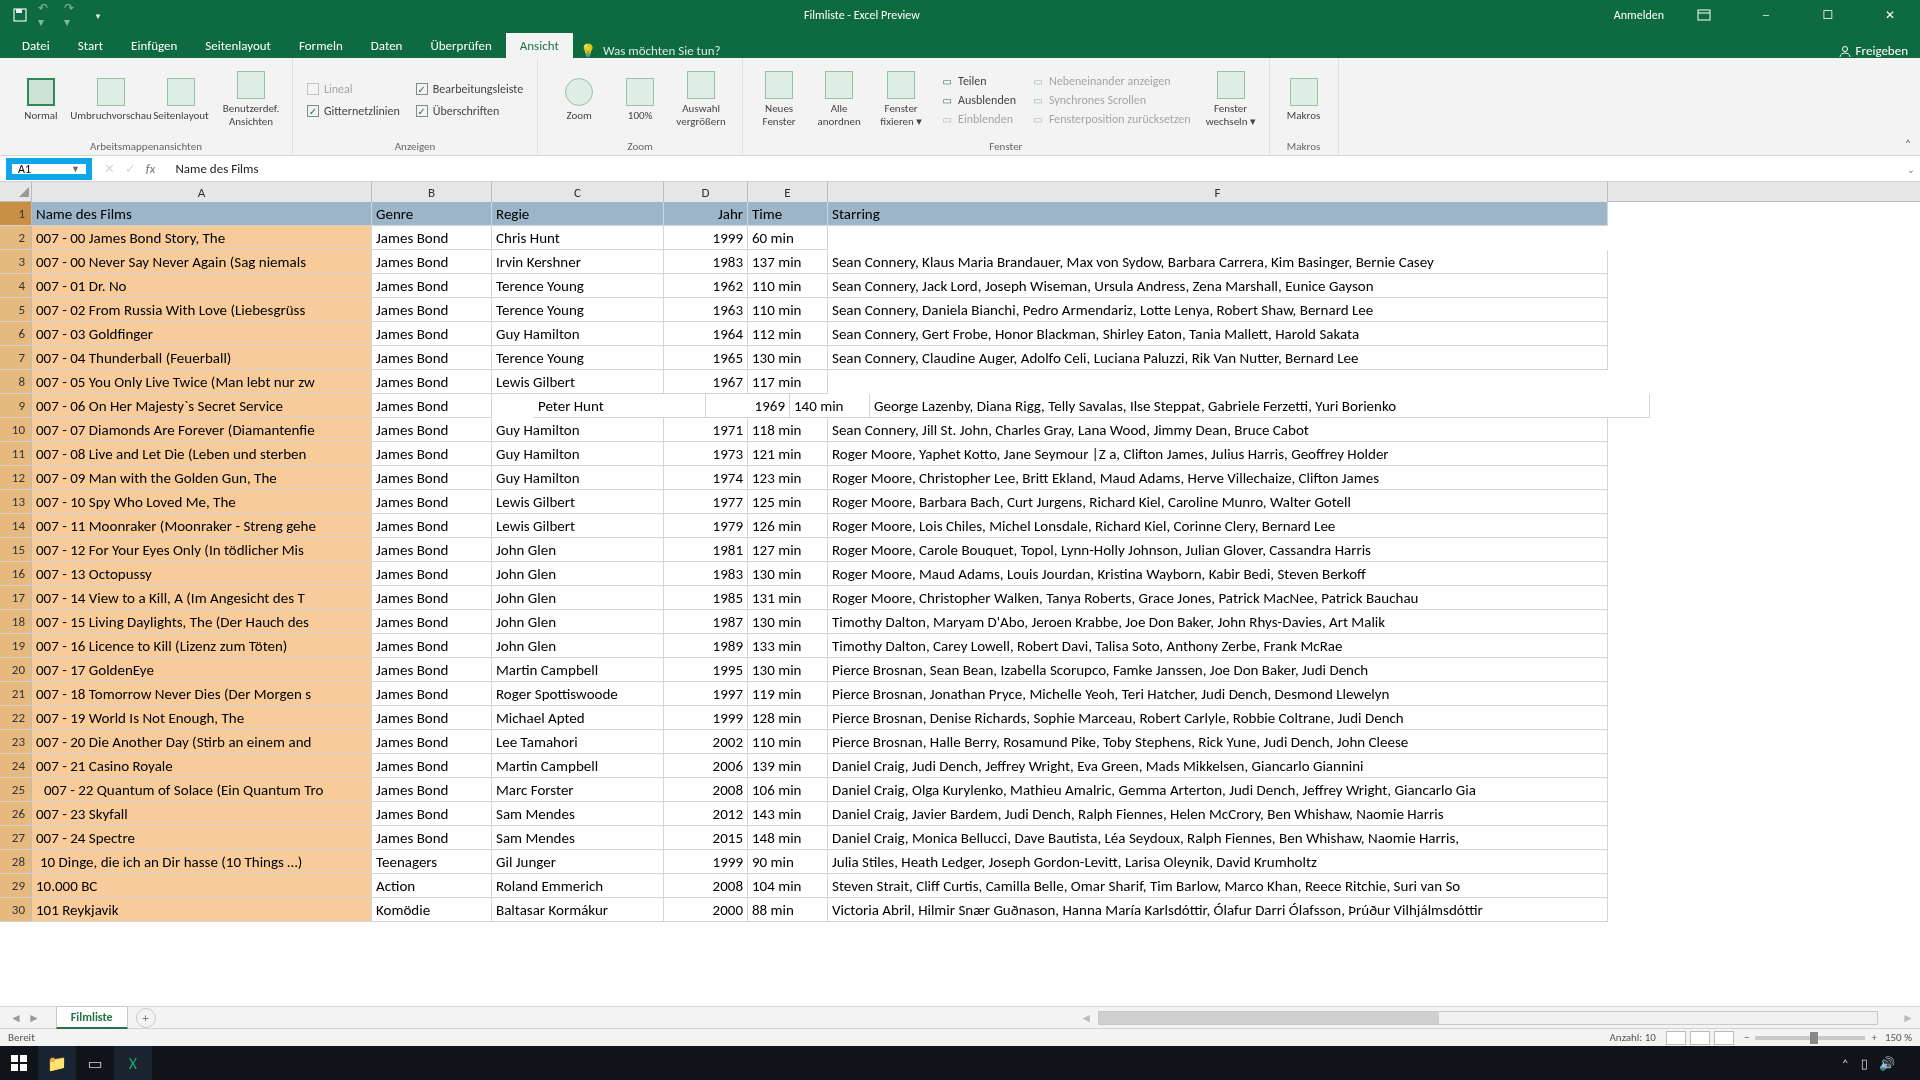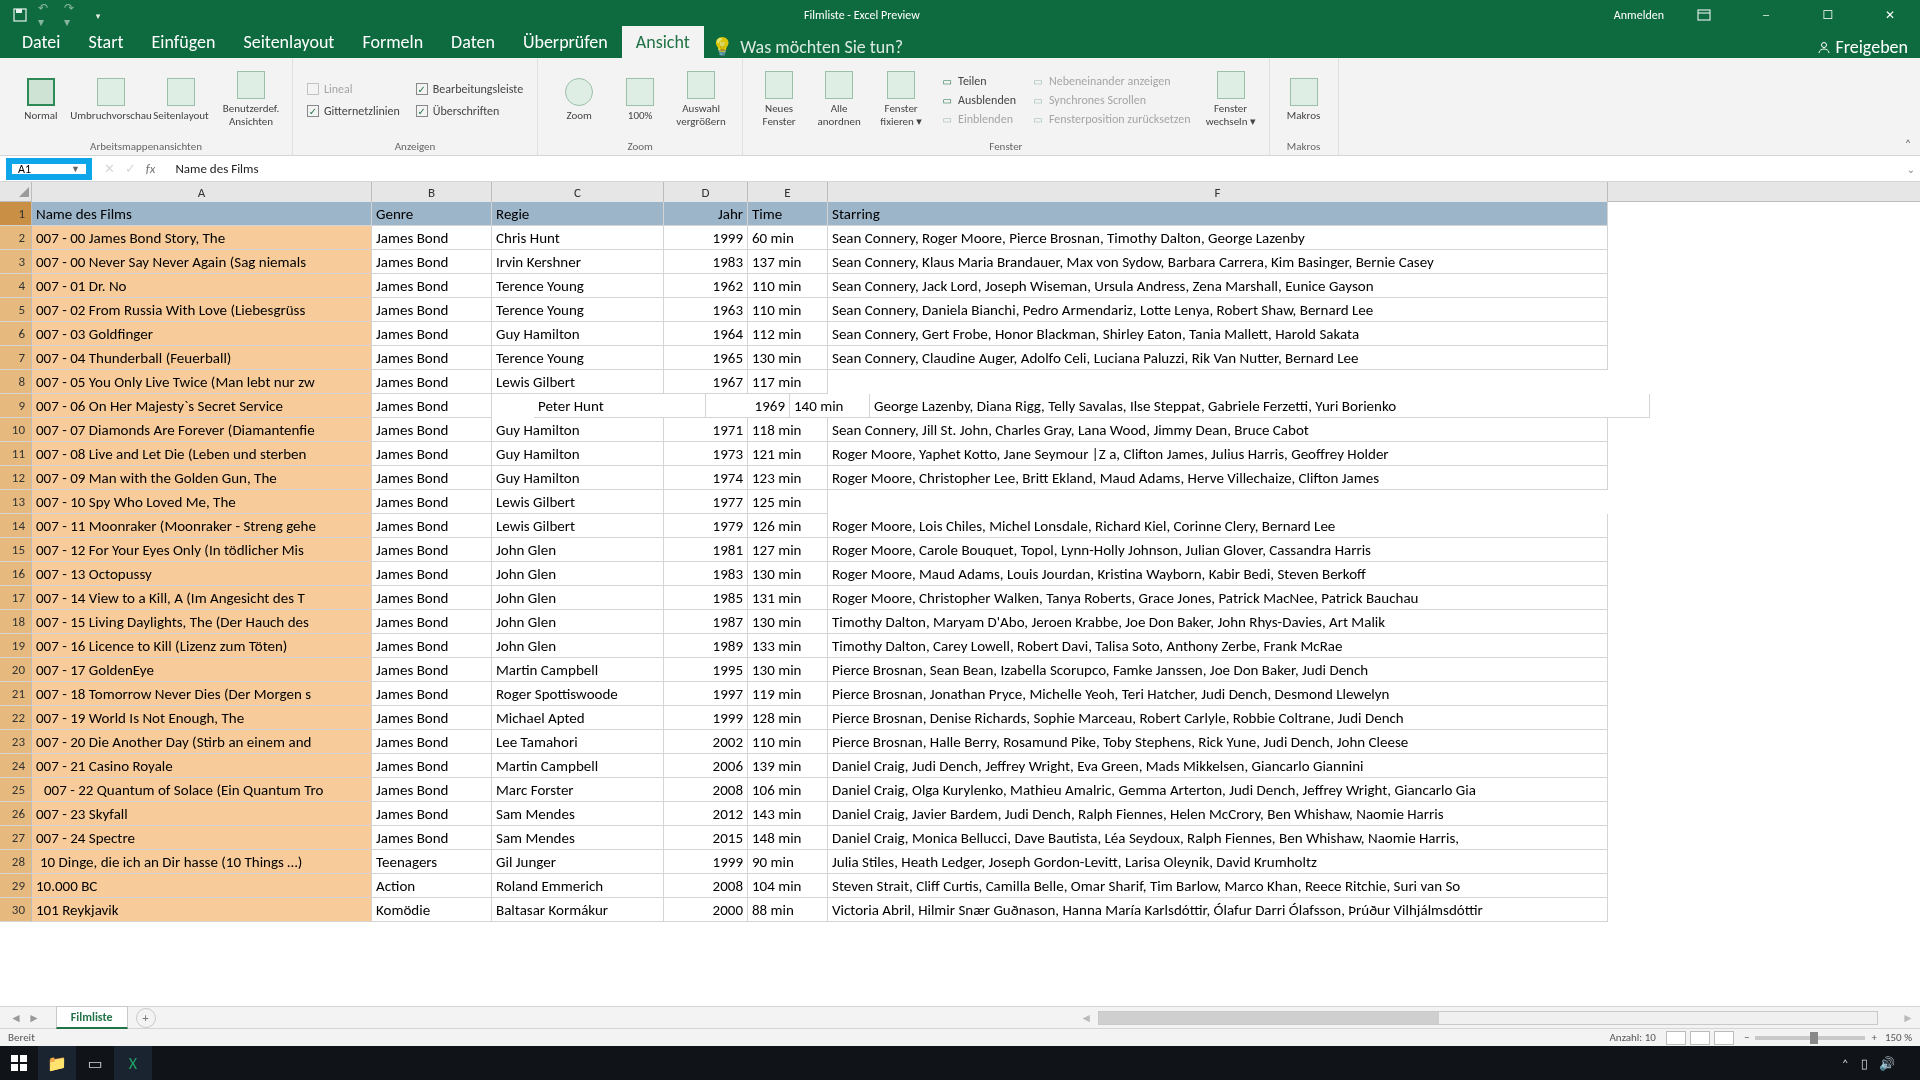--- a/index.html
+++ b/index.html
@@ -3,21 +3,21 @@
 <meta charset="utf-8">
 <style>
 *{margin:0;padding:0;box-sizing:border-box;font-family:"Segoe UI",Calibri,Arial,sans-serif}
 html,body{width:1920px;height:1080px;overflow:hidden;background:#fff}
 .titlebar{height:30px;background:#0e6b3f;display:flex;align-items:center;color:#fff;font-size:12px}
 .qat{display:flex;align-items:center;gap:10px;padding:0 12px}
 .qat .ico{width:16px;height:16px;display:flex;align-items:center;justify-content:center;opacity:.9}
 .title-center{flex:1;text-align:center}
 .title-right{display:flex;align-items:center;gap:18px;padding:0 8px}
 .winbtn{width:44px;height:30px;display:flex;align-items:center;justify-content:center}
-.tabs{height:28px;background:#0e6b3f;display:flex;align-items:flex-end;color:#fff;font-size:18px;padding-left:8px}
+.tabs{height:28px;background:#0e6b3f;display:flex;align-items:flex-end;color:#fff;font-size:13px;padding-left:8px}
 .tab{padding:5px 14px;cursor:pointer}
 .tab.active{background:#f3f3f3;color:#217346}
 .tell{display:flex;align-items:center;gap:6px;margin-left:8px;opacity:.85}
 .tabs-right{margin-left:auto;display:flex;padding-right:12px;gap:8px}
 .ribbon{height:98px;background:#f3f3f3;border-bottom:1px solid #d5d5d5;display:flex;font-size:12px;color:#444}
 .rgroup{display:flex;flex-direction:column;border-right:1px solid #e0e0e0;padding:4px 8px 2px}
 .rgroup .gbody{flex:1;display:flex;align-items:center;gap:4px}
 .rgroup .glabel{text-align:center;font-size:11px;color:#666;padding-top:2px}
 .bigbtn{display:flex;flex-direction:column;align-items:center;justify-content:center;width:66px;height:72px;cursor:pointer}
 .bigbtn .bicon{width:28px;height:28px;background:#dfeee5;border:1px solid #9bbfa8;margin-bottom:4px}
@@ -284,21 +284,20 @@
         <div class="cell cE" style="width: 80px;">Time</div>
         <div class="cell cF" style="width: 780px;">Starring</div>
       </div>
       <div class="row">
         <div class="rowhdr">2</div>
         <div class="cell cA" style="width: 340px;">007 - 00 James Bond Story, The</div>
         <div class="cell cB" style="width: 120px;">James Bond</div>
         <div class="cell cC" style="width: 172px;">Chris Hunt</div>
         <div class="cell cD" style="width: 84px;">1999</div>
         <div class="cell cE" style="width: 80px;">60 min</div>
-        <div class="cell cF" style="width: 780px;">Sean Connery, Roger Moore, Pierce Brosnan, Timothy Dalton, George Lazenby</div>
       </div>
       <div class="row">
         <div class="rowhdr">3</div>
         <div class="cell cA" style="width: 340px;">007 - 00 Never Say Never Again (Sag niemals</div>
         <div class="cell cB" style="width: 120px;">James Bond</div>
         <div class="cell cC" style="width: 172px;">Irvin Kershner</div>
         <div class="cell cD" style="width: 84px;">1983</div>
         <div class="cell cE" style="width: 80px;">137 min</div>
         <div class="cell cF" style="width: 780px;">Sean Connery, Klaus Maria Brandauer, Max von Sydow, Barbara Carrera, Kim Basinger, Bernie Casey</div>
       </div>
@@ -382,20 +381,21 @@
         <div class="cell cE" style="width: 80px;">123 min</div>
         <div class="cell cF" style="width: 780px;">Roger Moore, Christopher Lee, Britt Ekland, Maud Adams, Herve Villechaize, Clifton James</div>
       </div>
       <div class="row">
         <div class="rowhdr">13</div>
         <div class="cell cA" style="width: 340px;">007 - 10 Spy Who Loved Me, The</div>
         <div class="cell cB" style="width: 120px;">James Bond</div>
         <div class="cell cC" style="width: 172px;">Lewis Gilbert</div>
         <div class="cell cD" style="width: 84px;">1977</div>
         <div class="cell cE" style="width: 80px;">125 min</div>
+        <div class="cell cF" style="width: 780px;">Roger Moore, Barbara Bach, Curt Jurgens, Richard Kiel, Caroline Munro, Walter Gotell</div>
       </div>
       <div class="row">
         <div class="rowhdr">14</div>
         <div class="cell cA" style="width: 340px;">007 - 11 Moonraker (Moonraker - Streng gehe</div>
         <div class="cell cB" style="width: 120px;">James Bond</div>
         <div class="cell cC" style="width: 172px;">Lewis Gilbert</div>
         <div class="cell cD" style="width: 84px;">1979</div>
         <div class="cell cE" style="width: 80px;">126 min</div>
         <div class="cell cF" style="width: 780px;">Roger Moore, Lois Chiles, Michel Lonsdale, Richard Kiel, Corinne Clery, Bernard Lee</div>
       </div>

